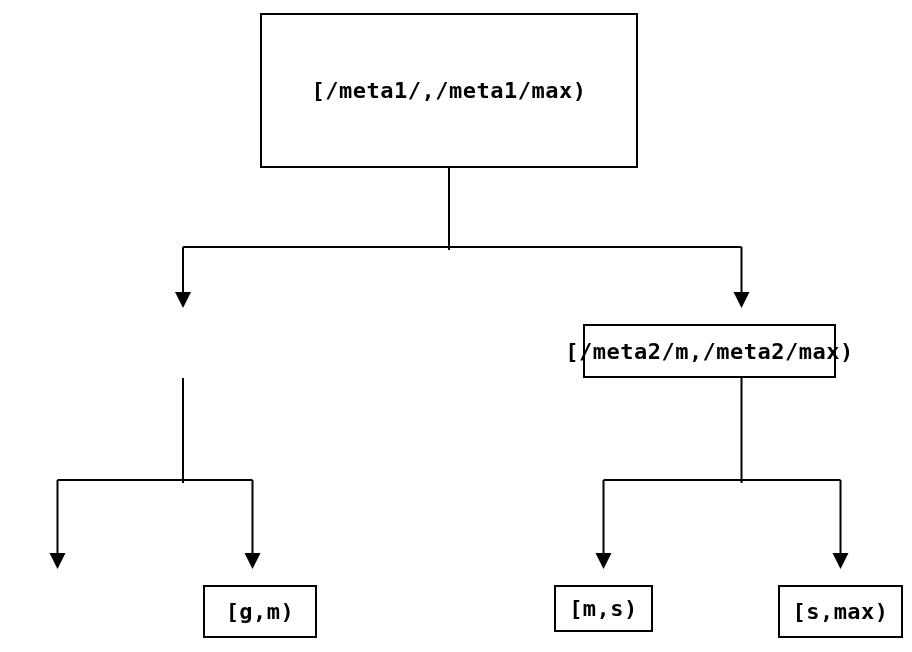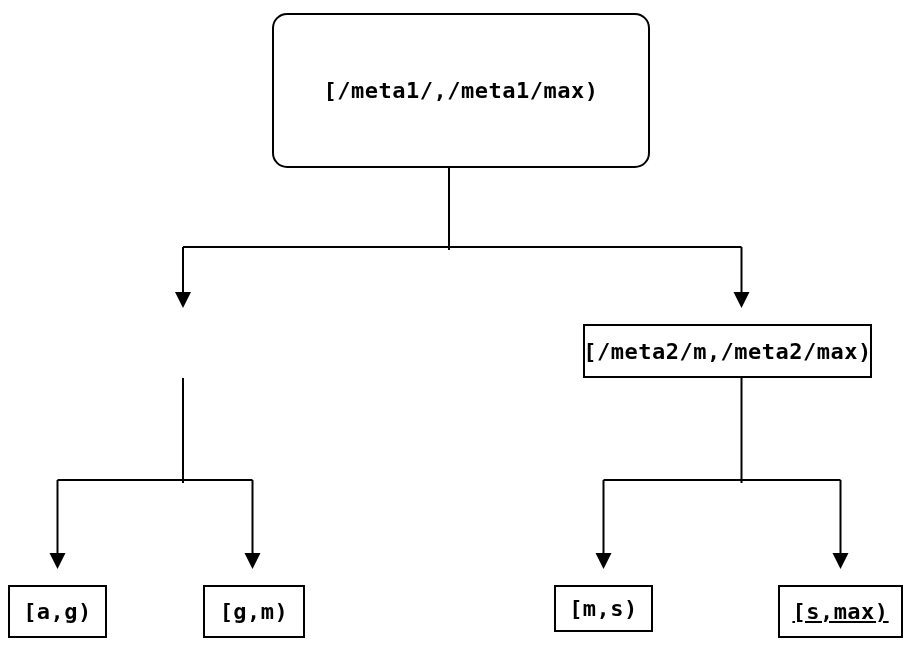--- a/index.html
+++ b/index.html
@@ -30,27 +30,27 @@
     background: #ffffff;
     display: flex;
     align-items: center;
     justify-content: center;
     color: #000000;
     font-size: 22px;
     font-weight: 600;
     letter-spacing: 0.5px;
     white-space: nowrap;
   }
-  .node-root   { left: 272px; top: 13px;  width: 378px; height: 155px; border-radius: 15px; }
+  .node-root   { left: 260px; top: 13px;  width: 378px; height: 155px; }
   .node-left   { left: 22px;  top: 324px; width: 322px; height: 54px; }
-  .node-right  { left: 583px; top: 324px; width: 289px; height: 54px; }
+  .node-right  { left: 583px; top: 324px; width: 253px; height: 54px; }
   .node-leaf1  { left: 8px;   top: 585px; width: 99px;  height: 53px; }
-  .node-leaf2  { left: 203px; top: 585px; width: 102px;  height: 53px; }
+  .node-leaf2  { left: 203px; top: 585px; width: 114px;  height: 53px; }
   .node-leaf3  { left: 554px; top: 585px; width: 99px;  height: 47px; }
-  .node-leaf4  { left: 778px; top: 585px; width: 125px; height: 53px; text-decoration: underline; }
+  .node-leaf4  { left: 778px; top: 585px; width: 125px; height: 53px; }
   .edge {
     stroke: #000000;
     stroke-width: 2;
     fill: none;
   }
   .arrowhead {
     fill: #000000;
     stroke: none;
   }
 </style>
@@ -83,21 +83,20 @@
     <polygon class="arrowhead" points="595.5,553 611.5,553 603.5,569"></polygon>
     <path class="edge" d="M840.5,480 V554"></path>
     <polygon class="arrowhead" points="832.5,553 848.5,553 840.5,569"></polygon>
   </svg>
 
   <div class="node node-root">[/meta1/,/meta1/max)</div>
 
 
   <div class="node node-right">[/meta2/m,/meta2/max)</div>
 
-  <div class="node node-leaf1">[a,g)</div>
 
   <div class="node node-leaf2">[g,m)</div>
 
   <div class="node node-leaf3">[m,s)</div>
 
   <div class="node node-leaf4">[s,max)</div>
 
 </div>
 
 </body></html>

